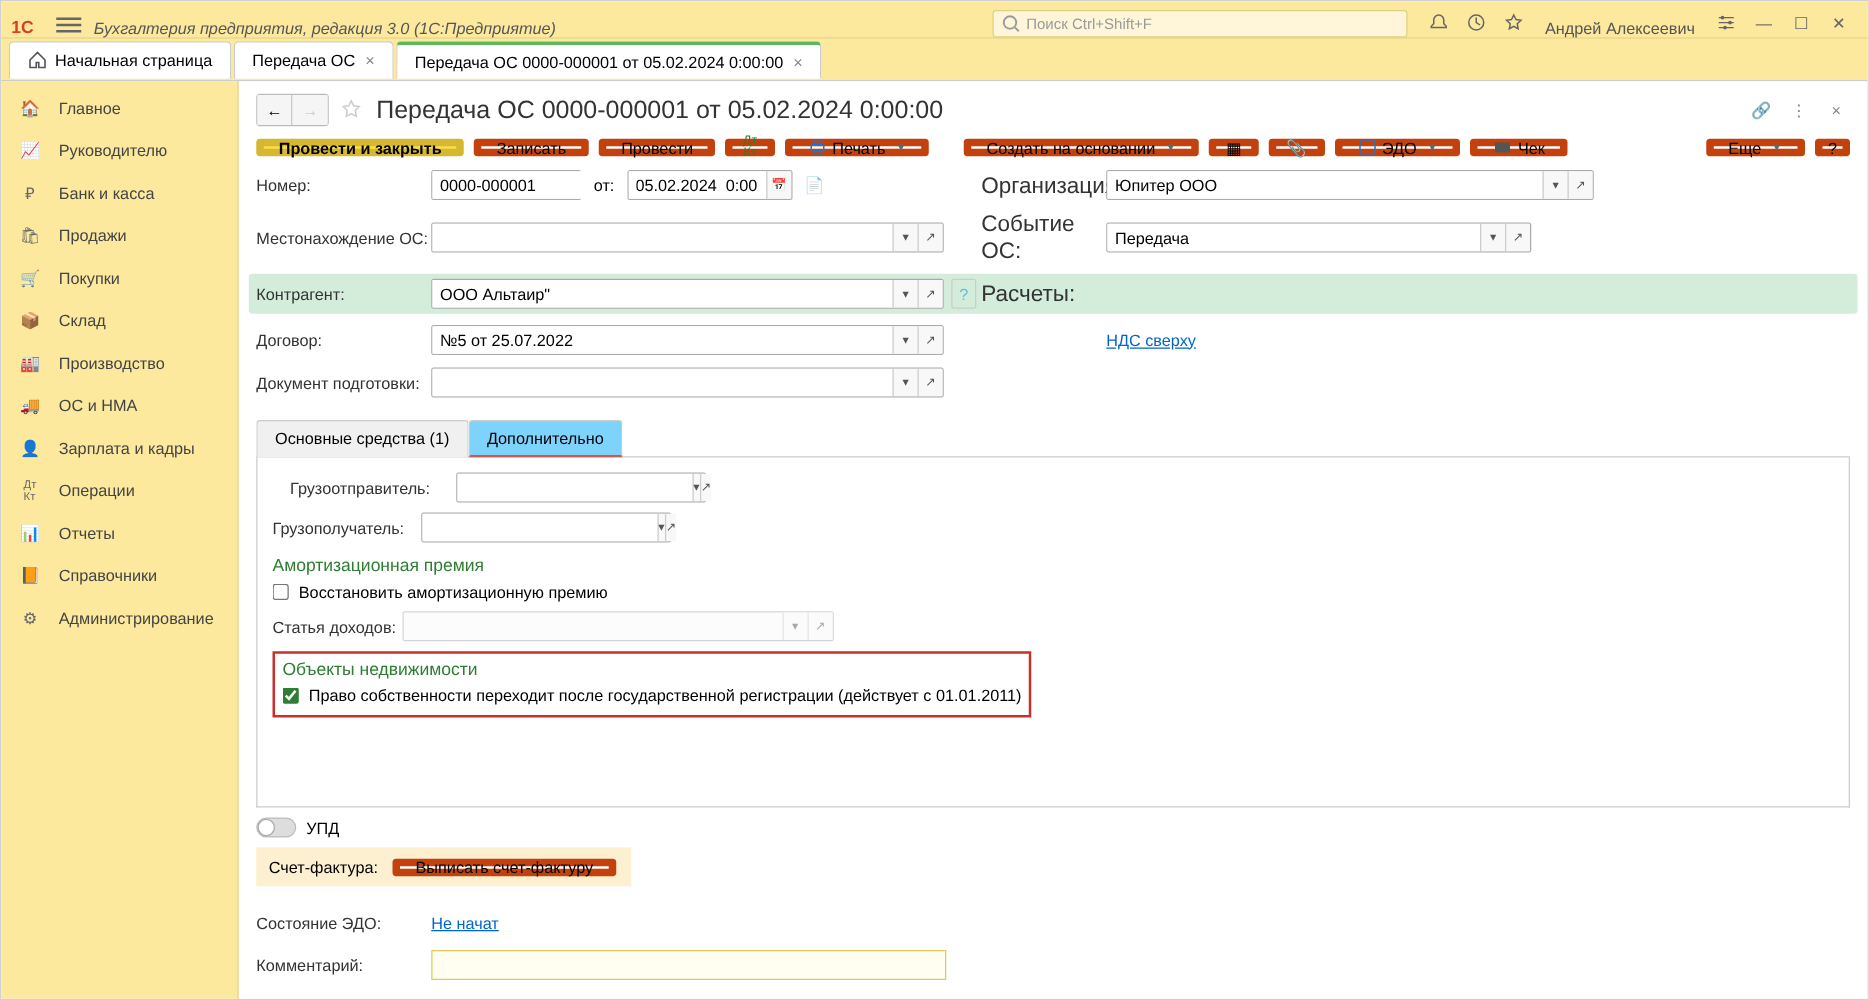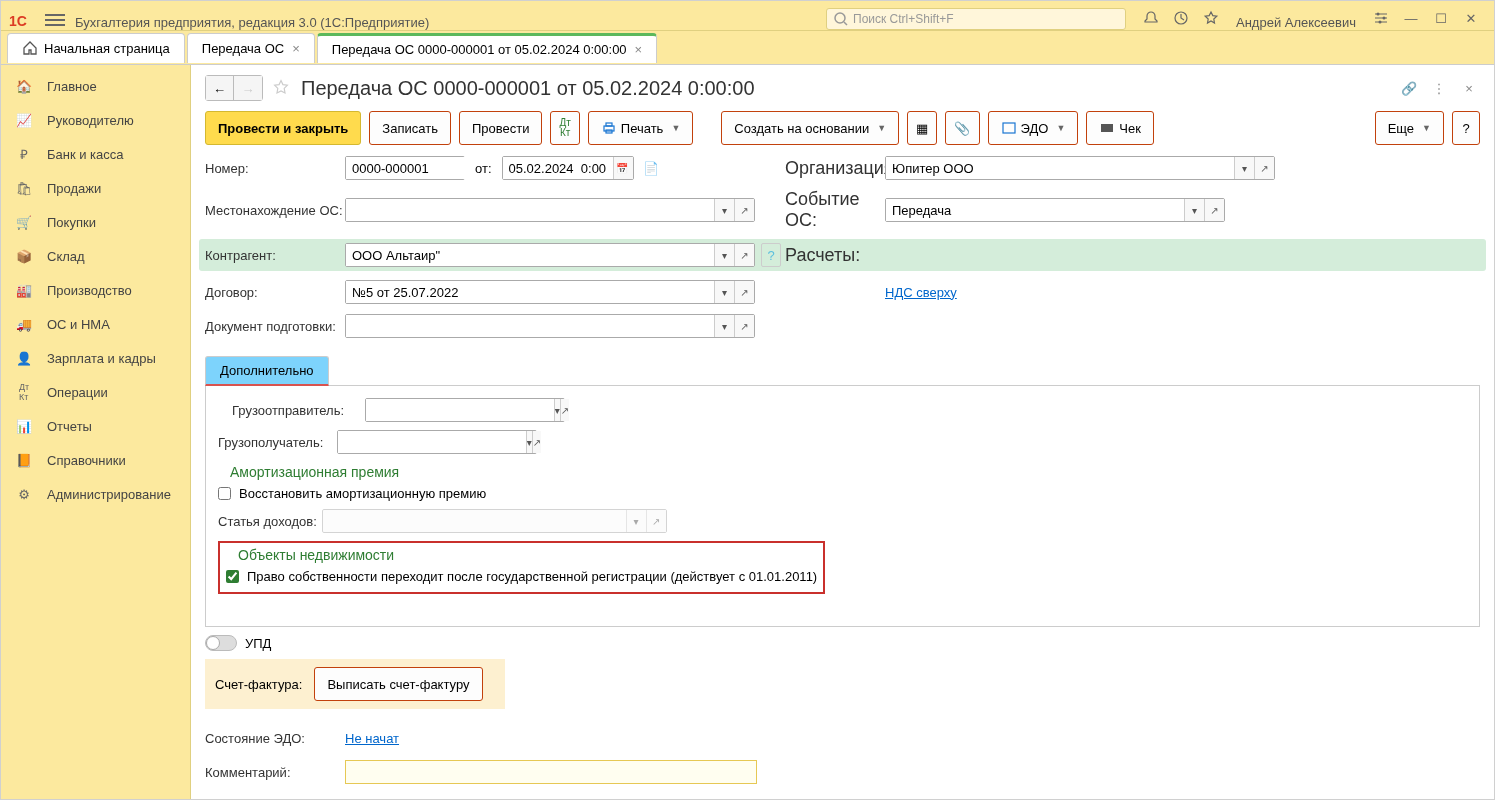--- a/index.html
+++ b/index.html
@@ -3,23 +3,23 @@
 <meta charset="utf-8">
 <style>
 * { box-sizing: border-box; margin: 0; padding: 0; font-family: Arial, sans-serif; }
 body { font-size: 13px; background: #fff; width: 1495px; height: 800px; overflow: hidden; border: 1px solid #d0d0d0; }
 
 
 .titlebar { height: 30px; background: #fce99e; display: flex; align-items: flex-end; padding: 0 8px; border-bottom: 1px solid #e0d080; }
 .titlebar .logo { width: 28px; height: 18px; color: #dc3b24; font-weight: bold; font-size: 14px; margin-right: 8px; display: flex; align-items: center; }
 .titlebar .hamburger { width: 20px; height: 20px; margin-right: 10px; display: flex; flex-direction: column; justify-content: center; gap: 3px; cursor: pointer; }
 .titlebar .hamburger span { height: 2px; background: #666; }
-.titlebar .title { flex: 0 0 auto; color: #555; font-size: 13px; }
+.titlebar .title { flex: 0 0 auto; color: #555; font-size: 13px; font-style: italic; }
 .titlebar .spacer { flex: 1; }
-.titlebar .search { width: 300px; height: 22px; background: #fff6da; border: 1px solid #e0d080; border-radius: 3px; display: flex; align-items: center; padding: 0 6px; color: #999; font-size: 12px; margin-right: 10px; }
+.titlebar .search { width: 332px; height: 22px; background: #fff6da; border: 1px solid #e0d080; border-radius: 3px; display: flex; align-items: center; padding: 0 6px; color: #999; font-size: 12px; margin-right: 10px; }
 .titlebar .search svg { margin-right: 4px; }
 .titlebar .icon-btn { width: 24px; height: 24px; display: flex; align-items: center; justify-content: center; margin: 0 3px; cursor: pointer; color: #666; }
 .titlebar .username { color: #555; margin: 0 10px; font-size: 13px; }
 
 
 .tabs-bar { height: 34px; background: #fce99e; display: flex; align-items: center; padding: 0 6px; border-bottom: 1px solid #ccc; }
 .tab { height: 30px; padding: 0 14px; background: #fff; border: 1px solid #ccc; border-bottom: none; border-radius: 4px 4px 0 0; display: flex; align-items: center; margin-right: 2px; font-size: 13px; cursor: pointer; position: relative; }
 .tab.home svg { margin-right: 6px; }
 .tab.active { background: #fff; border-top: 3px solid #5cb85c; padding-top: 0; }
 .tab .close { margin-left: 8px; color: #888; cursor: pointer; }
@@ -40,21 +40,21 @@
 .nav-arrows { display: flex; border: 1px solid #bbb; border-radius: 3px; margin-right: 10px; }
 .nav-arrows .arrow { width: 28px; height: 24px; display: flex; align-items: center; justify-content: center; cursor: pointer; background: #f5f5f5; }
 .nav-arrows .arrow:first-child { border-right: 1px solid #bbb; }
 .star { margin-right: 12px; color: #ccc; cursor: pointer; }
 .doc-title { font-size: 20px; color: #333; flex: 1; }
 .doc-header-right { display: flex; gap: 8px; align-items: center; }
 .doc-header-right .icon-btn2 { width: 22px; height: 22px; color: #888; cursor: pointer; display: flex; align-items: center; justify-content: center; }
 
 
 .toolbar { padding: 4px 14px 10px; display: flex; align-items: center; gap: 8px; }
-.btn { height: 34px; padding: 0 12px; border: 1px solid #c2410c; border-radius: 3px; background: #fdfdfd; cursor: pointer; font-size: 13px; display: inline-flex; align-items: center; gap: 4px; }
+.btn { height: 14px; padding: 0 12px; border: 6px solid #c2410c; border-radius: 3px; background: #fdfdfd; cursor: pointer; font-size: 13px; display: inline-flex; align-items: center; gap: 4px; }
 .btn.primary { background: #ffdb4d; border-color: #d4b830; font-weight: bold; }
 .btn.icon-only { padding: 0 8px; }
 .btn .dd { margin-left: 4px; font-size: 9px; color: #666; }
 .toolbar .sep { width: 12px; }
 .toolbar-right { margin-left: auto; display: flex; gap: 8px; }
 
 
 .form-area { padding: 0 14px; }
 .form-row { display: flex; align-items: center; margin-bottom: 8px; min-height: 26px; }
 .form-left { width: 580px; display: flex; align-items: center; }
@@ -69,21 +69,21 @@
 .link { color: #0066cc; text-decoration: underline; cursor: pointer; font-size: 13px; }
 
 
 .inner-tabs { display: flex; border-bottom: 1px solid #ccc; margin: 8px 14px 0; }
 .inner-tab { padding: 6px 14px; border: 1px solid #ccc; border-bottom: none; background: #f0f0f0; cursor: pointer; font-size: 13px; border-radius: 3px 3px 0 0; margin-right: 0px; position: relative; top: 1px; }
 .inner-tab.active { background: #7dd3fc; border-bottom: 2px solid #d9534f; }
 
 
 .tab-content { border: 1px solid #ccc; border-top: none; margin: 0 14px; padding: 12px; }
 .tab-content .form-label-sm { width: 115px; display: inline-block; color: #333; }
-.section-title { color: #2e7d32; font-size: 14px; margin: 10px 12px 6px; }
+.section-title { color: #2e7d32; font-size: 14px; margin: 10px 0 6px; }
 .checkbox-row { display: flex; align-items: center; margin: 4px 0; }
 .checkbox-row input { margin-right: 8px; }
 .checkbox-row.checked input { accent-color: #2e7d32; }
 .disabled-label { color: #999; }
 .red-box { border: 2px solid #c9302c; padding: 4px 6px; margin-top: 8px; }
 
 
 .bottom { padding: 8px 14px; }
 .toggle { display: flex; align-items: center; gap: 8px; margin-bottom: 8px; }
 .toggle-switch { width: 32px; height: 16px; background: #ddd; border-radius: 8px; position: relative; cursor: pointer; border: 1px solid #bbb; }
@@ -357,20 +357,21 @@
           <div class="input-combo" style="width:410px">
               <input style="flex: 1 1 0%;">
               <div class="dd-btn">▾</div>
               <div class="open-btn">↗</div>
             </div>
         </div>
       </div>
     </div>
 
     <div class="inner-tabs">
+      <div class="inner-tab">Основные средства (1)</div>
       <div class="inner-tab active">Дополнительно</div>
     </div>
 
     <div class="tab-content" style="height:300px">
       <div style="margin-bottom:8px">
         <span class="tab-content form-label-sm" style="border:none;padding:0">Грузоотправитель:</span>
         <div class="input-combo" style="width:200px;display:inline-flex">
             <input style="flex: 1 1 0%;">
             <div class="dd-btn">▾</div>
             <div class="open-btn">↗</div>

